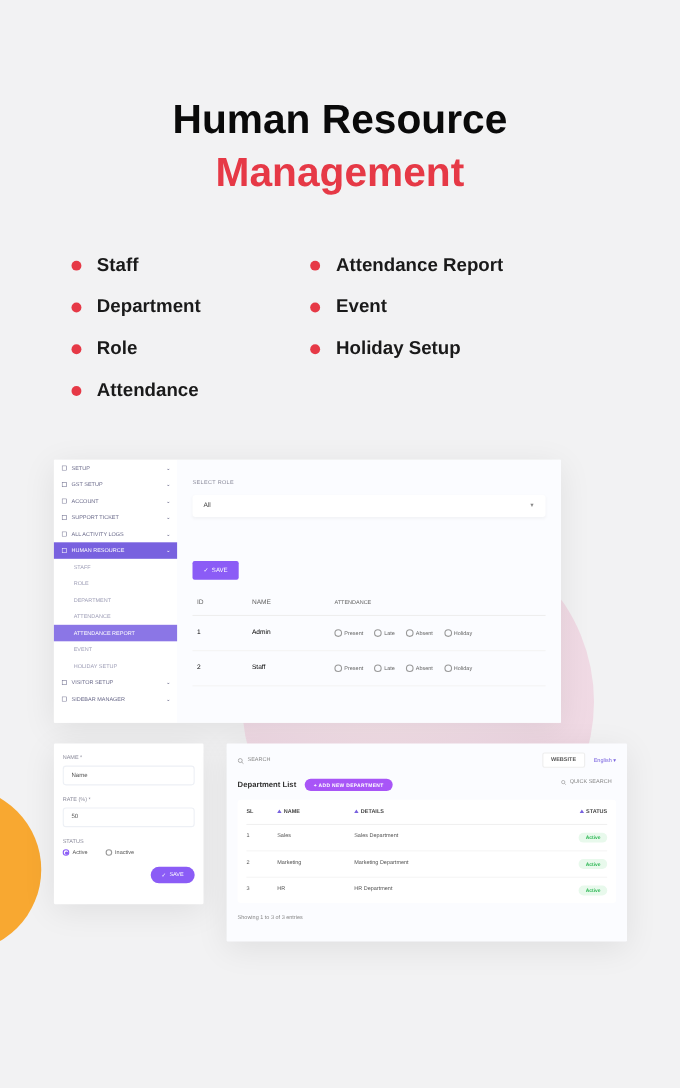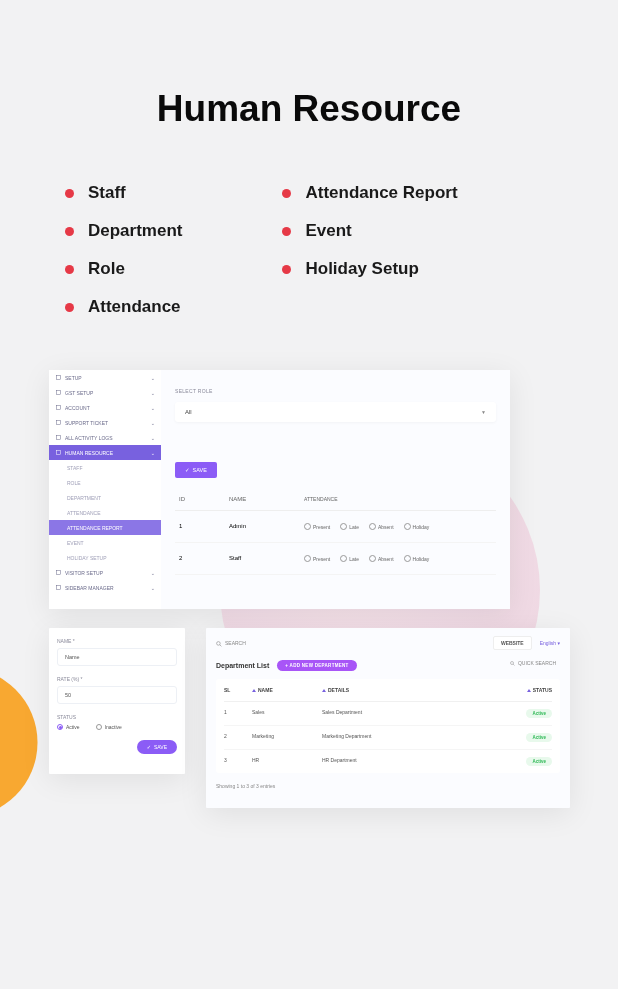--- a/index.html
+++ b/index.html
@@ -65,20 +65,21 @@
 .badge{display:inline-block;background:#e8f9ec;color:#2fb956;font-size:4.5px;padding:2px 6px;border-radius:6px;font-weight:600;}
 .p3-foot{font-size:5px;color:#888;margin-top:10px;}
 .sico{width:5px;height:5px;display:inline-block;}
 </style>
 </head>
 <body>
 
 <div class="heading">
   <h1>
     <span style="color:#0a0a0a;">Human Resource</span><br>
+    <span>Management</span>
   </h1>
 </div>
 
 <div class="features">
   <ul class="feat-col">
     <li>Staff</li>
     <li>Department</li>
     <li>Role</li>
     <li>Attendance</li>
   </ul>

